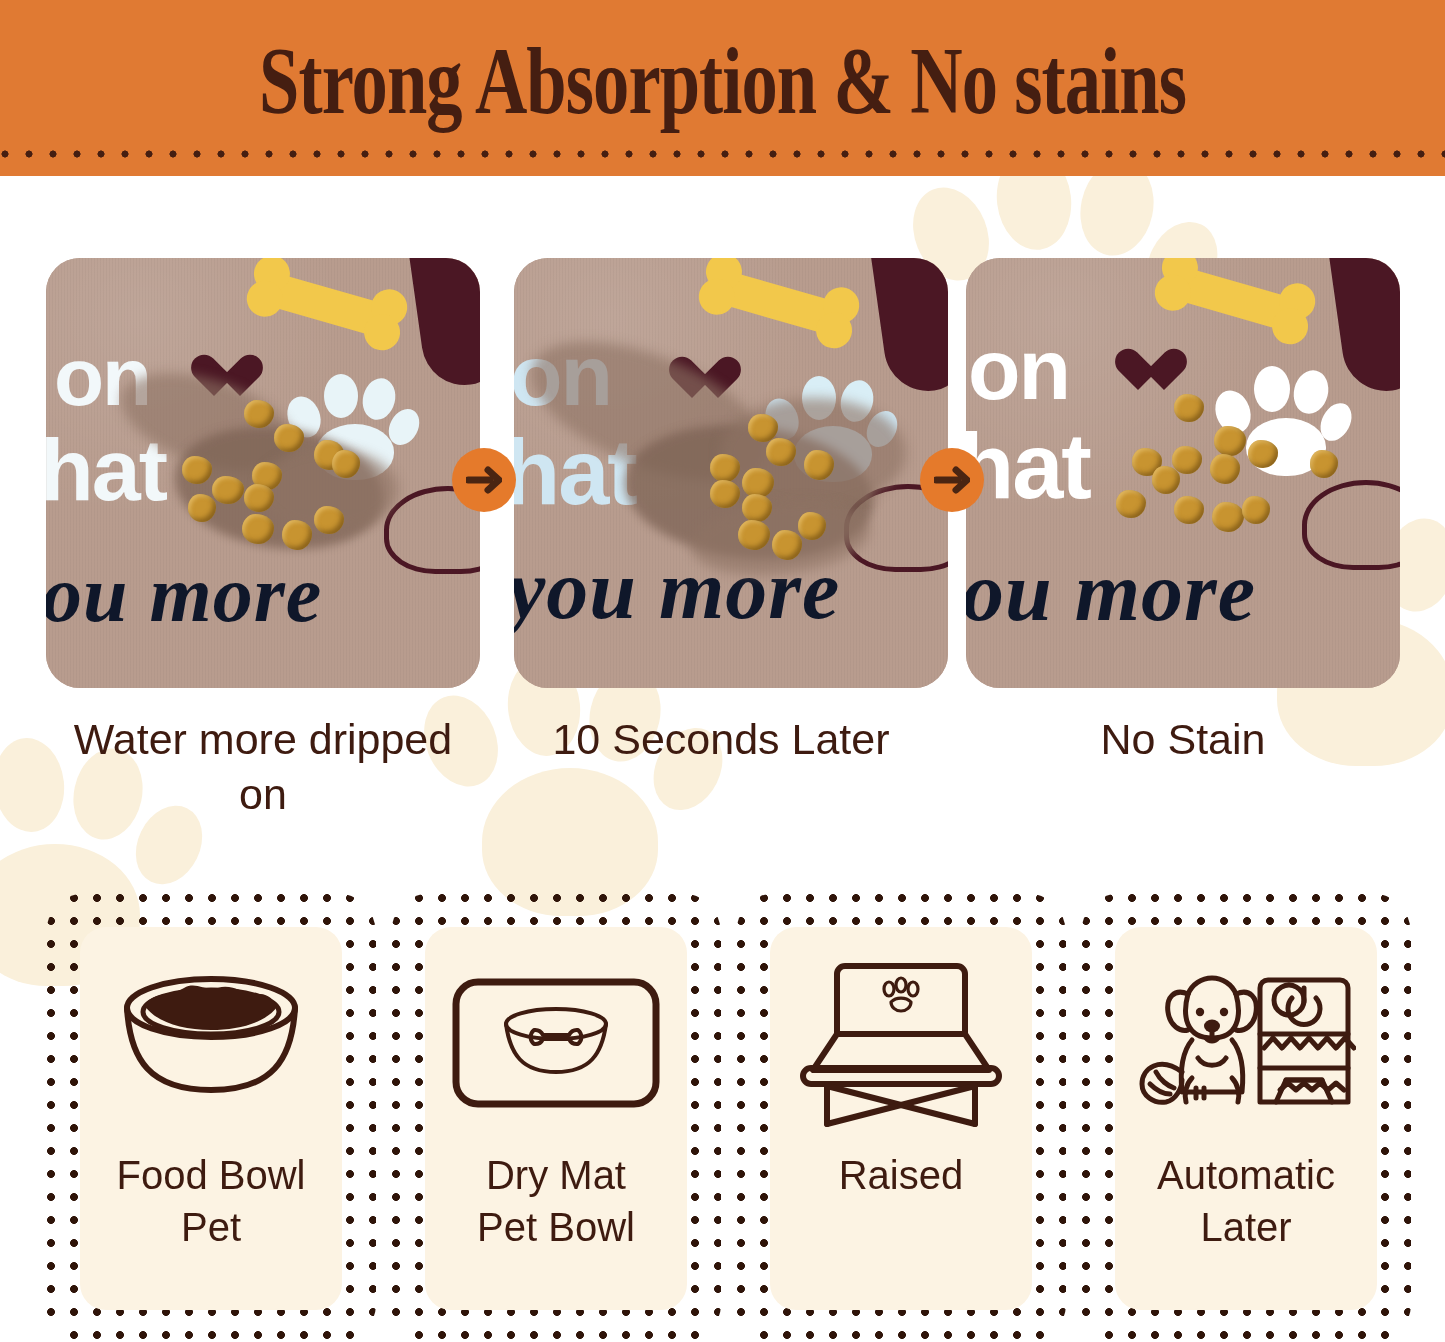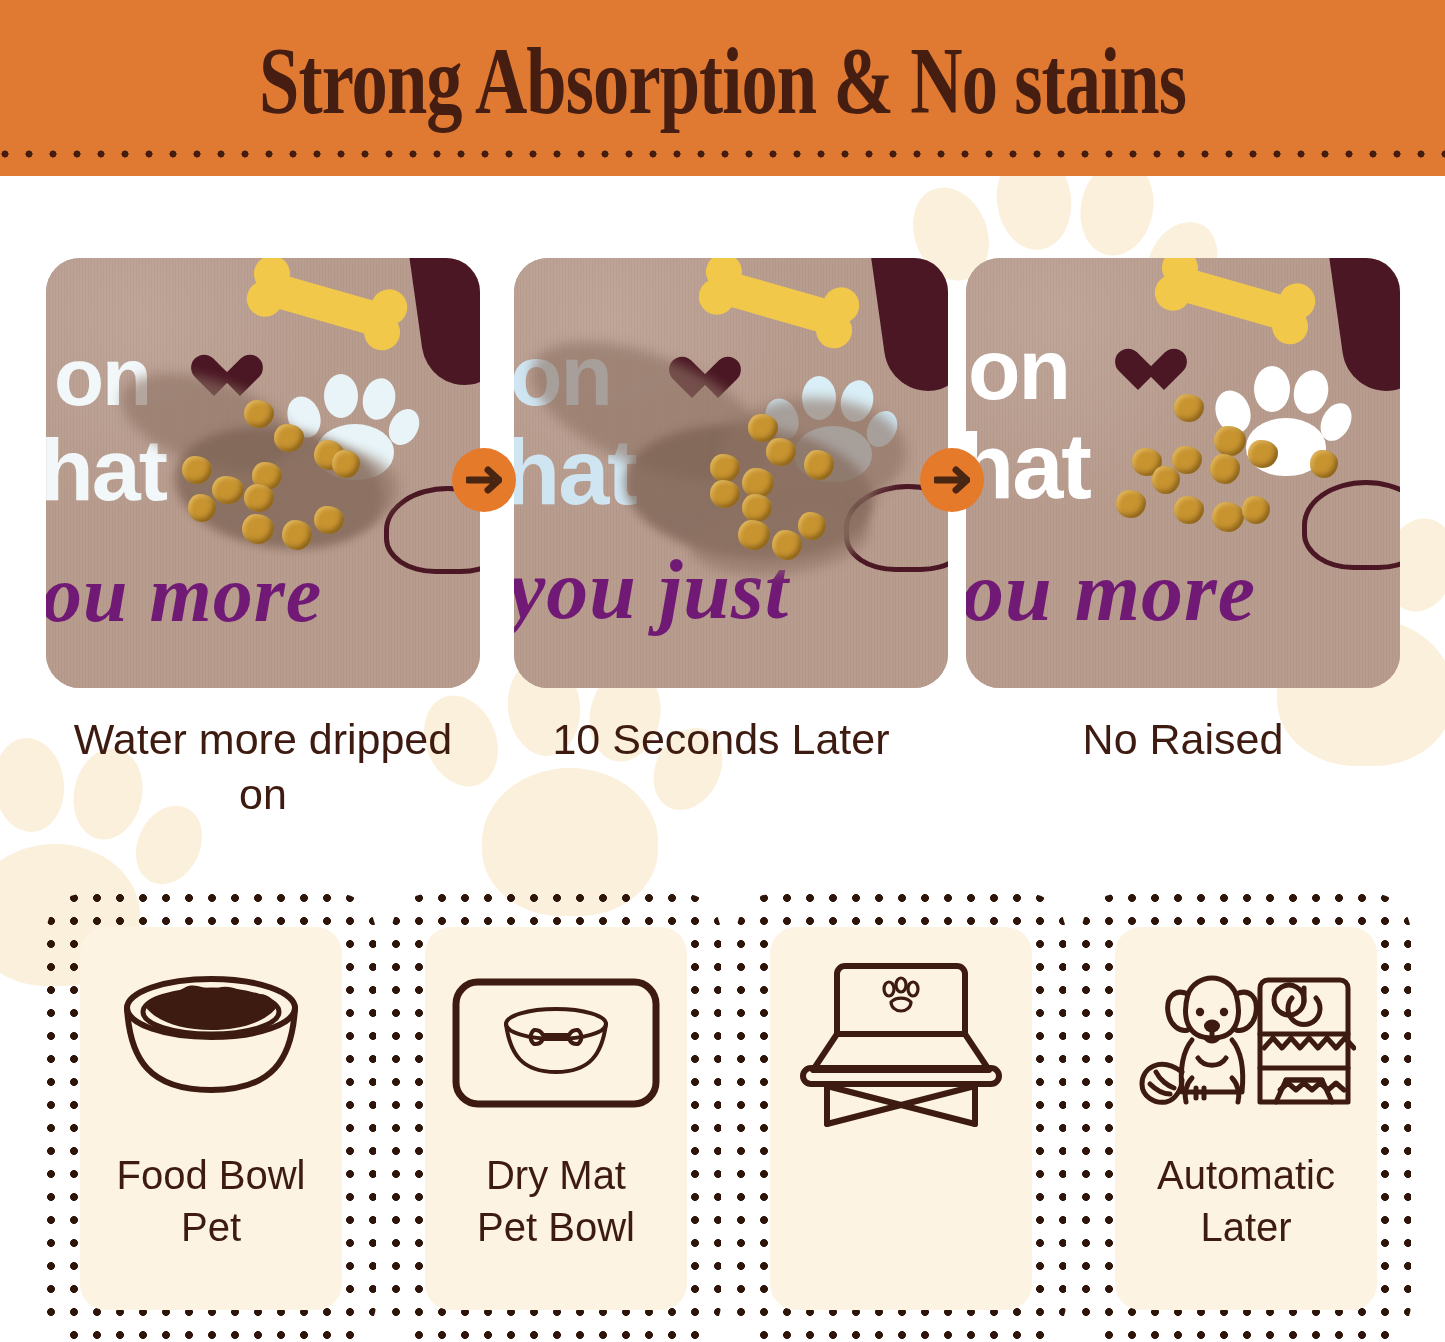--- a/index.html
+++ b/index.html
@@ -96,21 +96,21 @@
   .mat-paw .mp-pad{position:absolute;border-radius:50% 50% 48% 48%;}
   .mat-paw .mp-toe{position:absolute;border-radius:50%;}
 
   .mat-word{
     position:absolute;color:#F2F8FA;font-weight:bold;
     font-family:"Liberation Sans", sans-serif;
     letter-spacing:-2px;
     line-height:1;
   }
   .mat-script{
-    position:absolute;color:#701a75;
+    position:absolute;color:#0f172a;
     font-family:"Liberation Serif", serif;
     font-style:italic;font-weight:bold;
     line-height:1;letter-spacing:1px;
   }
   .dog-ear{
     position:absolute;background:#4B1724;
   }
   .dog-paw-outline{
     position:absolute;border:5px solid #4B1724;
     border-radius:50% 50% 40% 40%;
@@ -287,21 +287,21 @@
       <div class="mp-toe" style="left:79px;top:10px;width:32px;height:42px;background:#D9EEF6;transform:rotate(14deg);"></div>
       <div class="mp-toe" style="left:106px;top:40px;width:28px;height:38px;background:#CFE6F2;transform:rotate(28deg);"></div>
       <div class="mp-pad" style="left:32px;top:56px;width:78px;height:56px;background:#CFE6F2;"></div>
     </div>
 
     <div class="dog-ear" style="left:366px;top:-14px;width:78px;height:148px;border-radius:0 0 46px 60px;transform:rotate(-8deg);"></div>
     <div class="dog-paw-outline" style="left:330px;top:226px;width:118px;height:78px;"></div>
 
     <div class="mat-word" style="left:-4px;top:74px;font-size:86px;color:#CFE6F2;">on</div>
     <div class="mat-word" style="left:-10px;top:168px;font-size:92px;color:#CFE6F2;">hat</div>
-    <div class="mat-script" style="left:-6px;top:290px;font-size:84px;">you just</div>
+    <div class="mat-script" style="left:-6px;top:290px;font-size:84px;">you more</div>
 
     <div class="stain" style="left:10px;top:98px;width:250px;height:110px;transform:rotate(22deg);"></div>
     <div class="stain-dark" style="left:110px;top:168px;width:250px;height:132px;transform:rotate(6deg);"></div>
     <div class="stain" style="left:206px;top:140px;width:186px;height:110px;"></div>
     <div class="stain" style="left:176px;top:244px;width:180px;height:72px;transform:rotate(-6deg);"></div>
 
     <div class="kibble" style="left:234px;top:156px;width:30px;height:28px;"></div>
     <div class="kibble" style="left:252px;top:180px;width:30px;height:28px;"></div>
     <div class="kibble" style="left:290px;top:192px;width:30px;height:30px;"></div>
     <div class="kibble" style="left:196px;top:196px;width:30px;height:28px;"></div>
@@ -371,21 +371,21 @@
   </div>
 </div>
 
 <div class="caption" style="left:46px;top:712px;width:434px;">
   <span>Water more dripped on</span>
 </div>
 <div class="caption" style="left:504px;top:712px;width:434px;">
   <span>10 Seconds Later</span>
 </div>
 <div class="caption" style="left:966px;top:712px;width:434px;">
-  <span>No Raised</span>
+  <span>No Stain</span>
 </div>
 
 <div class="cards-row">
 
   <div class="feature-card" style="left:46px;">
     <div class="card-inner">
       <div class="card-icon">
         <svg width="210" height="150" viewBox="0 0 210 150" aria-hidden="true">
           <ellipse cx="105" cy="40" rx="84" ry="29" fill="none" stroke="#3E1B10" stroke-width="6"></ellipse>
           <ellipse cx="105" cy="44" rx="68" ry="22" fill="none" stroke="#3E1B10" stroke-width="5"></ellipse>
@@ -436,20 +436,21 @@
           </g>
           <g fill="none" stroke="#3E1B10" stroke-width="3.2" stroke-linejoin="round">
             <ellipse cx="96" cy="31" rx="5" ry="7"></ellipse>
             <ellipse cx="108" cy="27" rx="5" ry="7"></ellipse>
             <ellipse cx="120" cy="31" rx="5" ry="7"></ellipse>
             <path d="M98 44 a13 11 0 0 1 20 0 a10 9 0 0 1 -20 0 Z"></path>
           </g>
         </svg>
       </div>
       <div class="card-label">
+        <div>Raised</div>
       </div>
     </div>
   </div>
 
   <div class="feature-card" style="left:1081px;">
     <div class="card-inner">
       <div class="card-icon">
         <svg width="220" height="166" viewBox="0 0 220 166" aria-hidden="true">
           <g fill="none" stroke="#3E1B10" stroke-width="5" stroke-linecap="round" stroke-linejoin="round">
 

